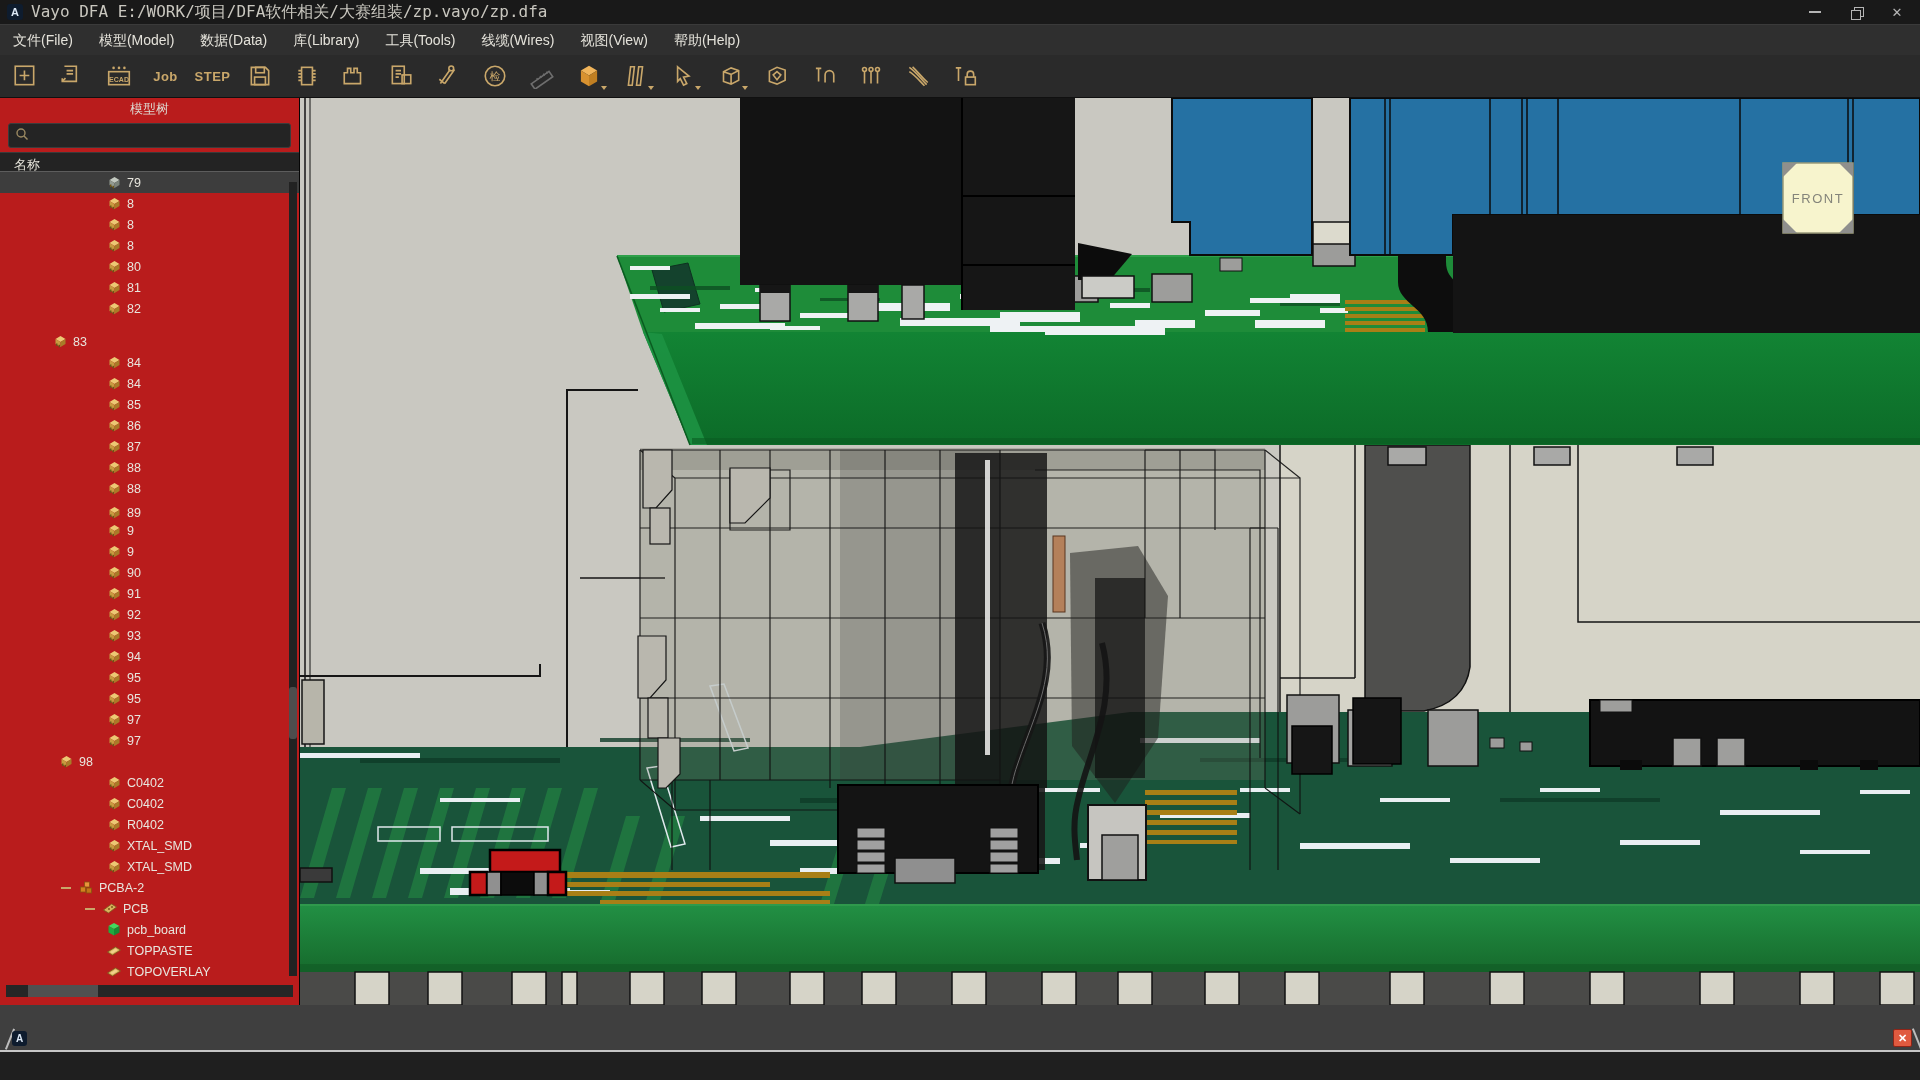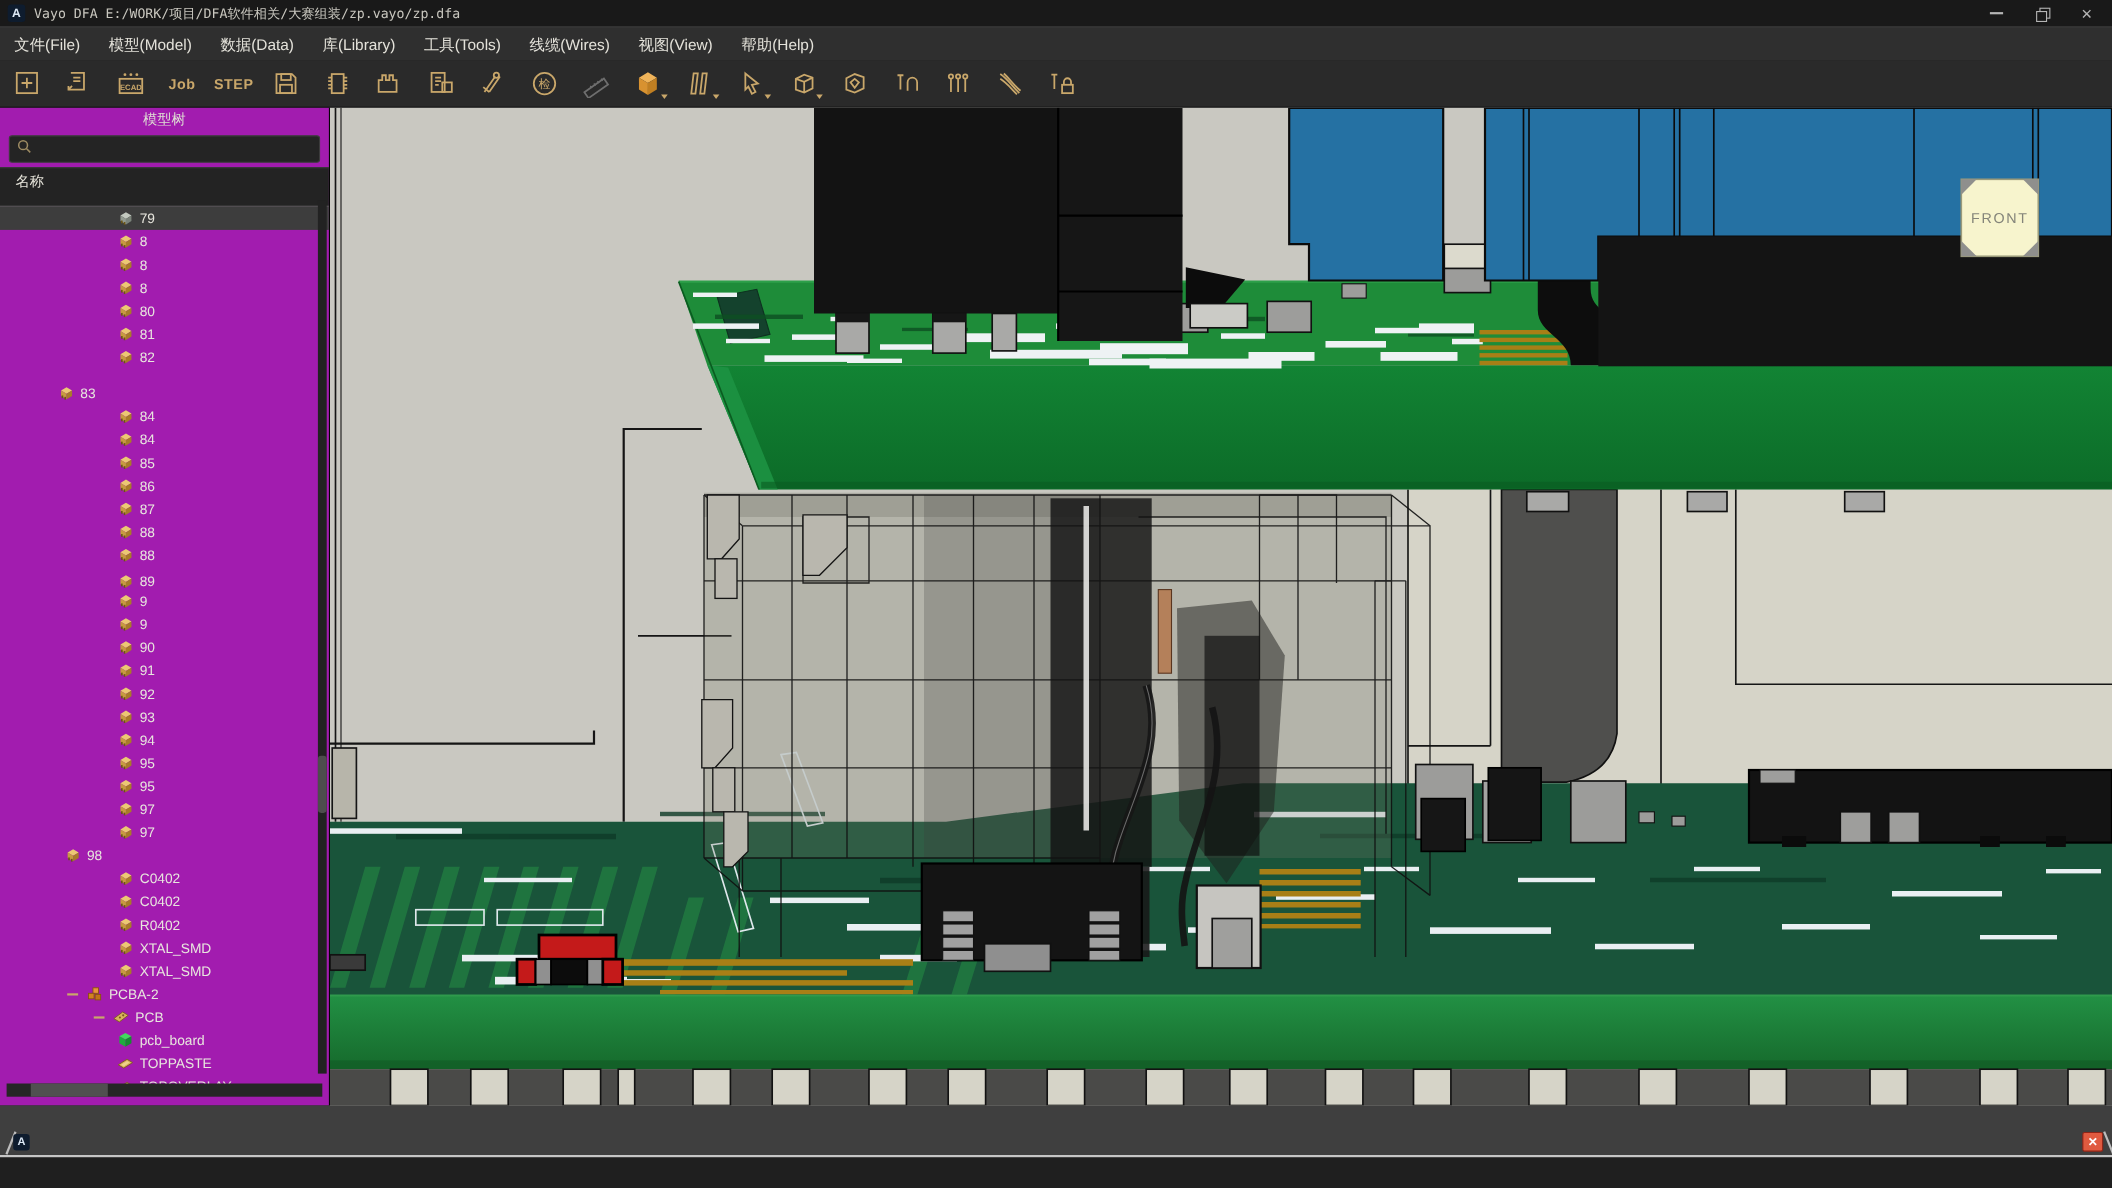--- a/index.html
+++ b/index.html
@@ -5,21 +5,21 @@
   * { margin:0; padding:0; box-sizing:border-box; }
   html,body { width:1920px; height:1080px; overflow:hidden; background:#202020;
               font-family:"Liberation Sans", sans-serif; }
 
   
   .titlebar { height:24px; background:#191919; display:flex; align-items:center;
               color:#cfcdc5; }
   .app-logo { width:16px; height:16px; margin:0 8px 0 7px; background:#0e1c2e;
               border-radius:3px; display:flex; align-items:center; justify-content:center;
               color:#dce8f5; font-size:11px; font-weight:bold; }
-  .title-text { font-family:"DejaVu Sans Mono", monospace; font-size:12px; color:#c9c7bf; }
+  .title-text { font-family:"DejaVu Sans Mono", monospace; font-size:16px; color:#c9c7bf; }
   .win-controls { margin-left:auto; display:flex; align-items:center; gap:27px; padding-right:16px; }
   .win-btn { width:14px; height:14px; display:flex; align-items:center; justify-content:center;
              color:#b5b5b5; font-size:13px; cursor:default; }
   .min-bar { width:12px; height:2px; background:#b5b5b5; display:block; }
   .restore-sq { position:relative; width:11px; height:11px; display:block; }
   .restore-sq::before { content:""; position:absolute; left:3px; top:0; width:8px; height:8px; border:1.5px solid #b5b5b5; }
   .restore-sq::after  { content:""; position:absolute; left:0; top:3px; width:8px; height:8px; border:1.5px solid #b5b5b5; background:#191919; }
 
   
   .menubar { height:31px; background:#2f2f2f; display:flex; align-items:stretch;
@@ -34,26 +34,26 @@
   .tool-btn svg { display:block; }
   .tool-lbl { color:#c9a76a; font-weight:bold; font-size:13px; letter-spacing:0.5px; }
   .tb-caret { position:absolute; right:1px; bottom:3px; width:0; height:0;
               border-left:3.5px solid transparent; border-right:3.5px solid transparent;
               border-top:4px solid #c9a76a; }
 
   
   .main { display:flex; height:907px; }
 
   
-  .sidebar { width:300px; background:#a21caf; position:relative; border-right:1px solid #050505; }
+  .sidebar { width:300px; background:#b91c1c; position:relative; border-right:1px solid #050505; }
   .panel-title { height:22px; line-height:22px; text-align:center; color:#dddbd3; font-size:13px; }
   .search-row { margin:3px 8px 4px 8px; height:25px; background:#242424; border:1px solid #3c3c3c;
                 border-radius:3px; display:flex; align-items:center; padding:0 6px; gap:5px; }
   .search-row input { background:transparent; border:none; outline:none; color:#ddd; flex:1; font-size:12px; }
-  .tree-header { height:36px; line-height:23px; padding-left:14px; color:#e6e4da; font-size:13px;
+  .tree-header { height:20px; line-height:23px; padding-left:14px; color:#e6e4da; font-size:13px;
                  background:#232323; border-top:1px solid #3a3a3a; border-bottom:1px solid #5d5d5d; margin-top:3px; }
   .tree { position:relative; }
   .tree-row { height:21px; display:flex; align-items:center; color:#e8e6de; font-size:12.5px; white-space:nowrap; }
   .tree-row.selected { background:#3d3d3d; }
   .tr-exp { width:20px; display:flex; align-items:center; justify-content:center; flex:none; }
   .tr-ico { width:20px; display:flex; align-items:center; justify-content:center; flex:none; }
   .tr-lbl { padding-left:3px; }
   .h-scrollbar { position:absolute; left:6px; right:6px; bottom:8px; height:12px; background:#262626; }
   .h-scrollbar .thumb { width:70px; height:12px; margin-left:22px; background:#505050; }
   .v-scrollbar { position:absolute; right:2px; top:84px; height:794px; width:8px; background:#222; }

